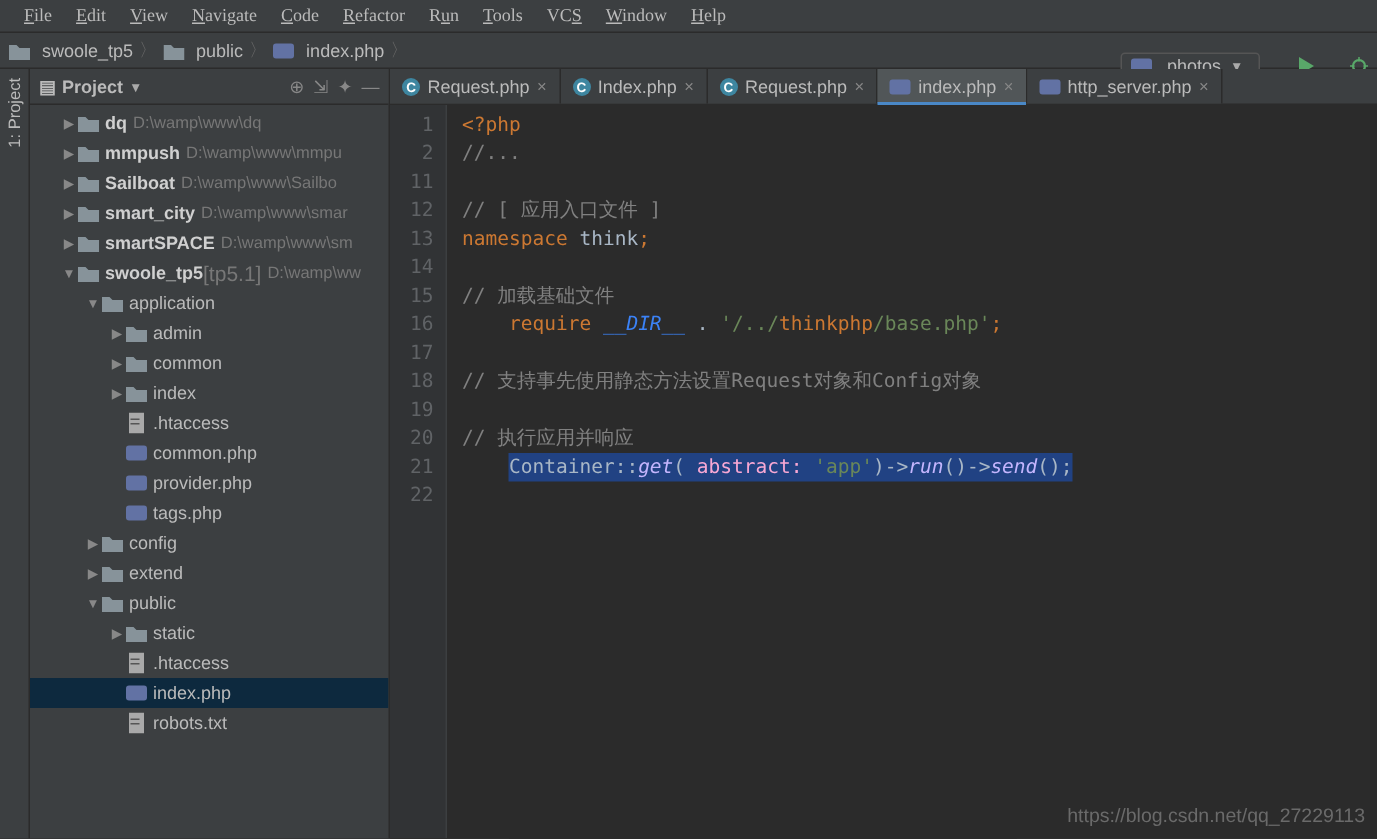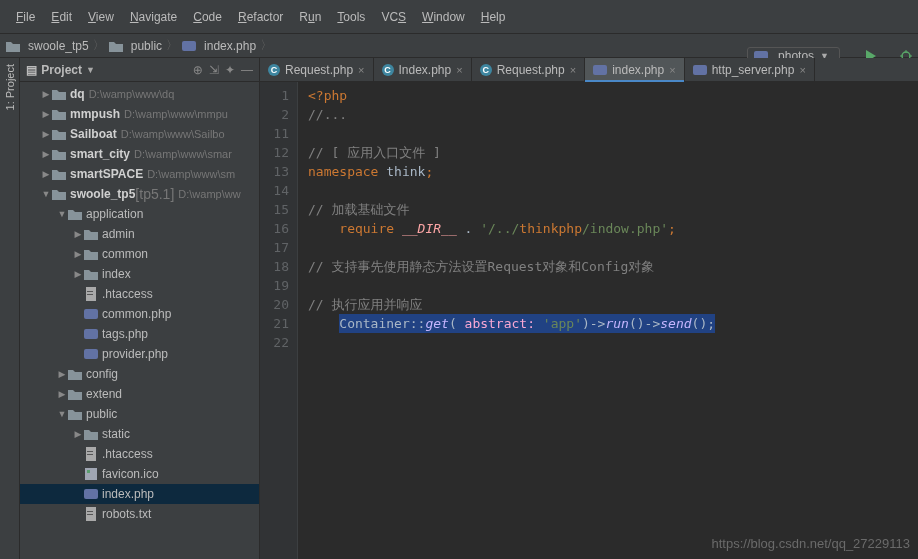--- a/index.html
+++ b/index.html
@@ -10,24 +10,25 @@
       color: #bbbbbb;
       width: 918px;
       height: 559px;
       overflow: hidden;
       position: relative;
     }
     
     .menubar {
       background: #3c3f41;
       border-bottom: 1px solid #2b2b2b;
-      height: 34px;
+      height: 22px;
       display: flex;
       align-items: center;
       padding-left: 8px;
+      font-family: Liberation Serif, serif;
     }
     .menubar-item {
       padding: 2px 8px;
       cursor: pointer;
       color: #bbbbbb;
     }
     .menubar-item .underline { text-decoration: underline; }
     
     .navbar {
       background: #3c3f41;
@@ -174,21 +175,21 @@
       flex: 1;
       padding: 4px 0 0 10px;
       line-height: 19px;
       color: #a9b7c6;
       white-space: pre;
     }
     .c-tag { color: #cc7832; }
     .c-comment { color: #808080; }
     .c-keyword { color: #cc7832; }
     .c-ns { color: #a9b7c6; }
-    .c-const { color: #fca5a5; font-style: italic; }
+    .c-const { color: #3b82f6; font-style: italic; }
     .c-string { color: #6a8759; }
     .c-string-path { color: #cc7832; }
     .c-class { color: #a9b7c6; }
     .c-method { color: #c4b5fd; font-style: italic; }
     .c-hint { color: #f9a8d4; }
     .c-hint-val { color: #6a8759; }
     .hl-line { background: #214283; display: inline-block; }
     .watermark {
       position: absolute;
       right: 8px;
@@ -416,29 +417,29 @@
             <span class="icon-php"></span>
           </span>
           <span class="tree-label">common.php</span>
         </div>
         <div class="tree-row">
           <span class="tree-indent" style="width:52px"></span>
           <span class="tree-arrow"></span>
           <span class="file-ico">
             <span class="icon-php"></span>
           </span>
+          <span class="tree-label">provider.php</span>
+        </div>
+        <div class="tree-row">
+          <span class="tree-indent" style="width:52px"></span>
+          <span class="tree-arrow"></span>
+          <span class="file-ico">
+            <span class="icon-php"></span>
+          </span>
           <span class="tree-label">tags.php</span>
-        </div>
-        <div class="tree-row">
-          <span class="tree-indent" style="width:52px"></span>
-          <span class="tree-arrow"></span>
-          <span class="file-ico">
-            <span class="icon-php"></span>
-          </span>
-          <span class="tree-label">provider.php</span>
         </div>
         <div class="tree-row">
           <span class="tree-indent" style="width:36px"></span>
           <span class="tree-arrow">▶</span>
           <span class="file-ico">
             <svg width="14" height="12">
               <path d="M0 2h5l2 2h7v8H0z" fill="#87939a"></path>
             </svg>
           </span>
           <span class="tree-label">config</span>
@@ -477,31 +478,20 @@
           <span class="tree-indent" style="width:52px"></span>
           <span class="tree-arrow"></span>
           <span class="file-ico">
             <svg width="12" height="14">
               <rect x="1" y="0" width="10" height="14" fill="#a9a9a9"></rect>
               <rect x="2" y="4" width="6" height="1" fill="#555"></rect>
               <rect x="2" y="7" width="6" height="1" fill="#555"></rect>
             </svg>
           </span>
           <span class="tree-label">.htaccess</span>
-        </div>
-        <div class="tree-row">
-          <span class="tree-indent" style="width:52px"></span>
-          <span class="tree-arrow"></span>
-          <span class="file-ico">
-            <svg width="12" height="12">
-              <rect width="12" height="12" fill="#a0a6b3"></rect>
-              <rect x="2" y="2" width="3" height="3" fill="#5a9e6f"></rect>
-            </svg>
-          </span>
-          <span class="tree-label">favicon.ico</span>
         </div>
         <div class="tree-row selected">
           <span class="tree-indent" style="width:52px"></span>
           <span class="tree-arrow"></span>
           <span class="file-ico">
             <span class="icon-php"></span>
           </span>
           <span class="tree-label">index.php</span>
         </div>
         <div class="tree-row">
@@ -564,21 +554,21 @@
           <div>21</div>
           <div>22</div>
         </div>
       <div class="code"><span class="c-tag">&lt;?php</span>
 <span class="c-comment">//...</span>
 
 <span class="c-comment">// [ 应用入口文件 ]</span>
 <span class="c-keyword">namespace </span><span class="c-ns">think</span><span class="c-keyword">;</span>
 
 <span class="c-comment">// 加载基础文件</span>
-    <span class="c-keyword">require </span><span class="c-const">__DIR__</span><span> . </span><span class="c-string">'/../</span><span class="c-string-path">thinkphp</span><span class="c-string">/indow.php'</span><span class="c-keyword">;</span>
+    <span class="c-keyword">require </span><span class="c-const">__DIR__</span><span> . </span><span class="c-string">'/../</span><span class="c-string-path">thinkphp</span><span class="c-string">/base.php'</span><span class="c-keyword">;</span>
 
 <span class="c-comment">// 支持事先使用静态方法设置Request对象和Config对象</span>
 
 <span class="c-comment">// 执行应用并响应</span>
     <span class="hl-line"><span class="c-class">Container</span><span>::</span><span class="c-method">get</span>(<span class="c-hint"> abstract: </span><span class="c-hint-val">'app'</span>)-&gt;<span class="c-method">run</span>()-&gt;<span class="c-method">send</span>();</span>
 </div>
     </div>
   </div>
 </div>
 

